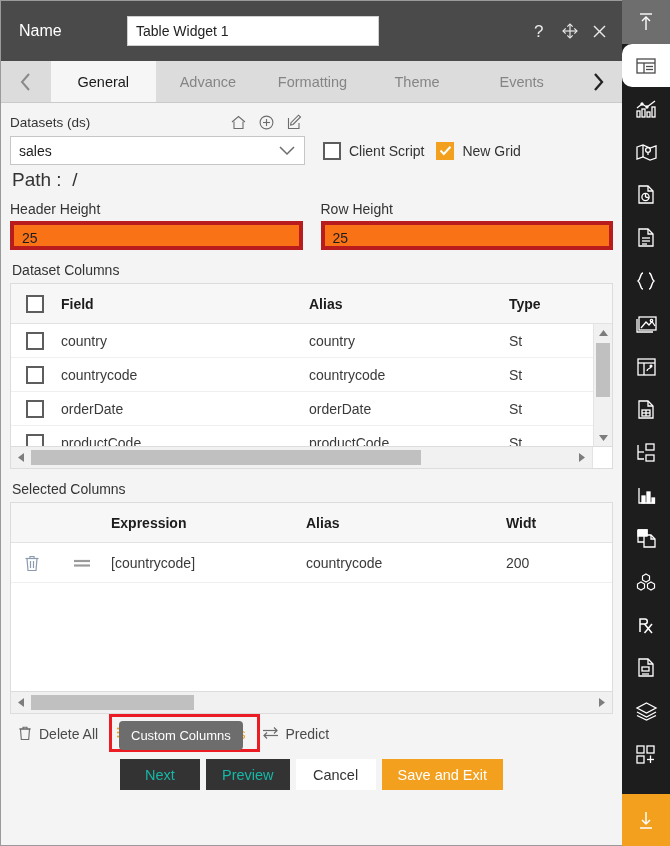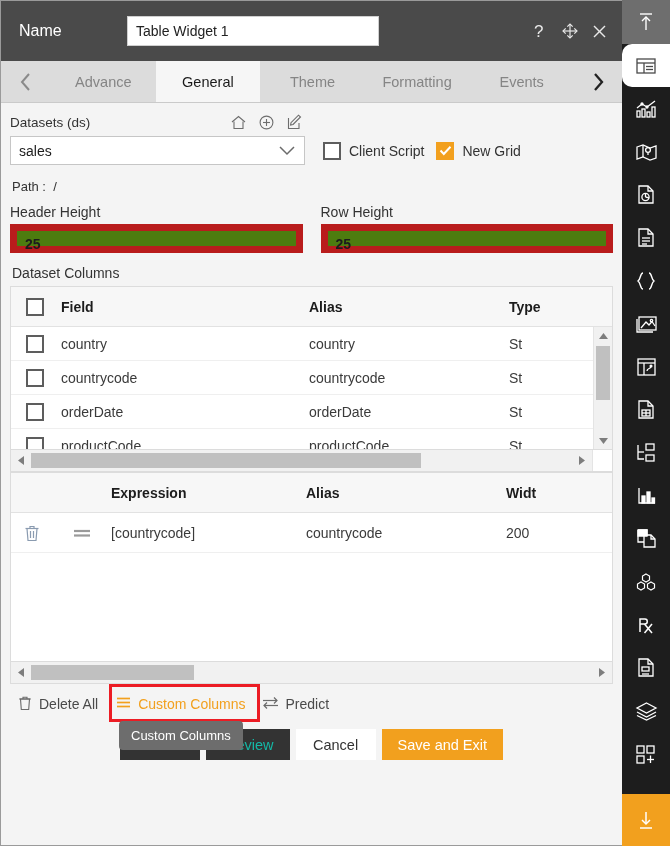--- a/index.html
+++ b/index.html
@@ -132,33 +132,32 @@
     width: 18px; height: 18px;
     border: 2px solid #5d5d5d;
     background: #fff;
     display: flex; align-items: center; justify-content: center;
     flex: none;
   }
   .cbox.on { background: #f2a01e; border-color: #f2a01e; }
   .cb-label { font-size: 14px; color: #333; white-space: nowrap; }
   .gap-r { margin-right: 8px; }
 
-  .path { font-size: 13px; color: #333; margin: 14px 0 0 2px; }
+  .path { font-size: 19px; color: #333; margin: 4px 0 0 2px; }
 
   .two-col { display: flex; gap: 18px; margin-top: 10px; justify-content: space-between; }
   .col { flex: 1 1 0; min-width: 0; }
   .field-lbl { font-size: 14px; color: #333; display: block; margin-bottom: 4px; }
   .txt {
     width: 100%; height: 29px;
-    background: #4d7c0f; border: 7px solid #b91c1c;
+    background: #f97316; border: 4px solid #b91c1c;
     font-size: 14px; color: #1c1c1c;
     padding: 0 8px;
     line-height: 27px;
     font-family: "Liberation Sans", sans-serif;
-    font-weight: bold;
   }
 
   .sect-title { font-size: 14px; color: #333; margin: 12px 0 5px 2px; }
 
   
   .grid {
     background: #ffffff;
     border: 1px solid #dcdcdc;
     position: relative;
     overflow: hidden;
@@ -354,24 +353,24 @@
         </span>
       </div>
     </div>
 
     <div class="tabbar">
       <div class="tab-arrow">
         <svg width="16" height="22" viewBox="0 0 16 22" stroke="#8a8a8a" stroke-width="2" fill="none">
             <polyline points="11,3 4,11 11,19"></polyline>
           </svg>
       </div>
+      <div class="tab active">General</div>
       <div class="tab">Advance</div>
-      <div class="tab active">General</div>
+      <div class="tab">Formatting</div>
       <div class="tab">Theme</div>
-      <div class="tab">Formatting</div>
       <div class="tab">Events</div>
       <div class="tab-arrow right">
         <svg width="16" height="22" viewBox="0 0 16 22" stroke="#222" stroke-width="2.3" fill="none">
             <polyline points="5,3 12,11 5,19"></polyline>
           </svg>
       </div>
     </div>
 
     <div class="body">
 
@@ -515,20 +514,21 @@
           <span class="hs-thumb" style="width:72%;"></span>
         </span>
         <span class="hs-arrow">
           <svg width="8" height="11" viewBox="0 0 8 11" fill="#7d7d7d">
               <polygon points="7,5.5 1,1 1,10"></polygon>
             </svg>
         </span>
         <span class="hs-end"></span>
       </div>
 
+      <div class="sect-title">Selected Columns</div>
       <div class="grid sel-wrap">
         <div class="grid-head">
           <span class="c-del"></span>
           <span class="c-drag"></span>
           <span class="c-expr">Expression</span>
           <span class="c-alias2">Alias</span>
           <span class="c-width">Widt</span>
         </div>
         <div class="grid-row" style="height:40px;">
           <span class="c-del">

